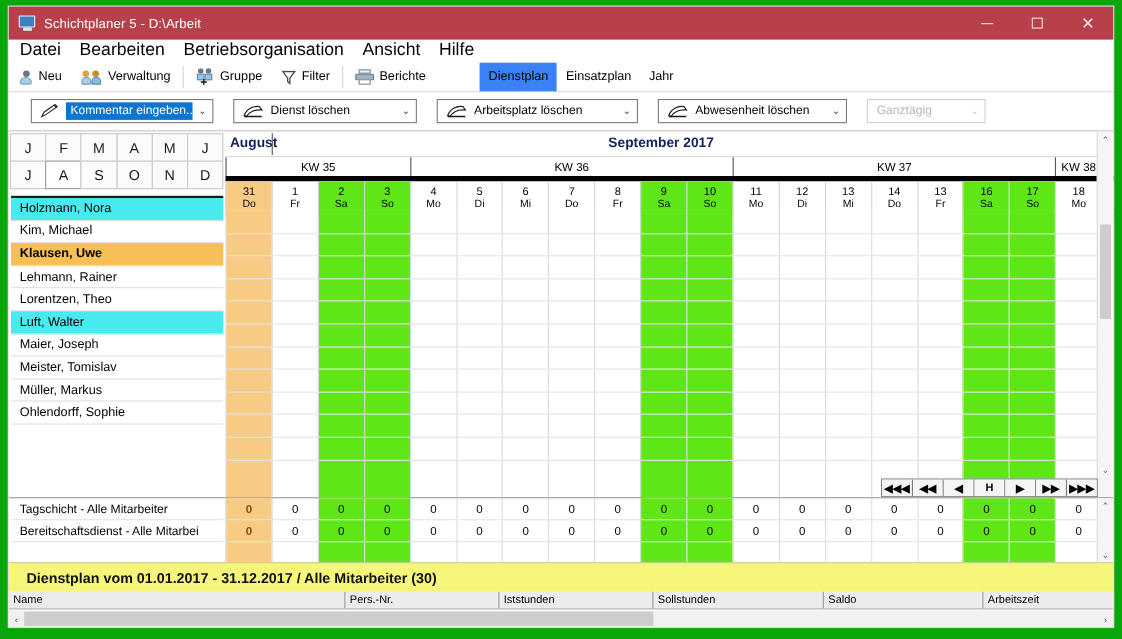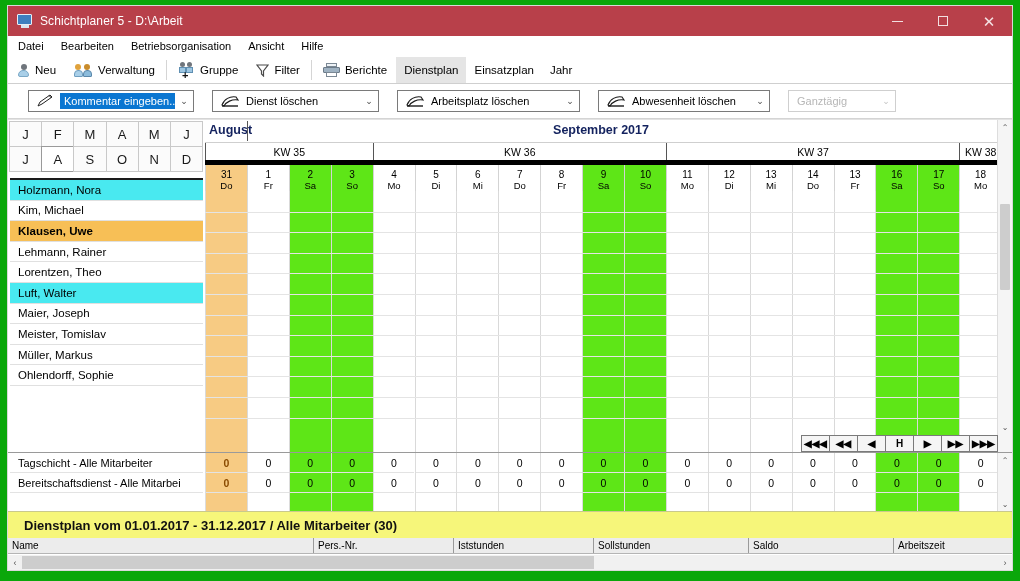--- a/index.html
+++ b/index.html
@@ -41,31 +41,31 @@
   }
   .win-btns div.close{font-size:15px;}
   .min-glyph{display:block;width:11px;height:1px;background:#f2dfe1;}
   .max-glyph{display:block;width:10px;height:10px;border:1px solid #f2dfe1;box-sizing:border-box;}
 
   
   .menubar{
     height:20px;background:#fff;display:flex;align-items:center;
     padding-left:10px;flex:0 0 auto;border-bottom:1px solid #fff;
   }
-  .menubar span{margin-right:17px;font-size:11px;color:#000;}
+  .menubar span{margin-right:17px;font-size:16px;color:#000;}
 
   
   .ribbon1{
     height:26px;background:#fff;display:flex;align-items:stretch;flex:0 0 auto;
     border-bottom:1px solid #cfcfcf;
   }
   .rb-item{display:flex;align-items:center;padding:0 9px;gap:5px;font-size:11.5px;white-space:nowrap;}
   .rb-sep{width:1px;background:#d5d5d5;margin:3px 2px;}
   .tabitem{display:flex;align-items:center;padding:0 8px;font-size:11.5px;}
-  .tabitem.active{background:#e5e5e5;}
+  .tabitem.active{background:#3b82f6;margin-left:40px;}
 
   
   .ico{display:inline-block;position:relative;flex:0 0 auto;}
   .ico-person{width:13px;height:15px;}
   .ico-person .head{position:absolute;left:4px;top:1px;width:6px;height:6px;border-radius:50%;background:#6f757c;}
   .ico-person .body{position:absolute;left:1px;top:7px;width:11px;height:7px;border-radius:5px 5px 2px 2px;background:#a9cfe8;border:1px solid #7aa8c6;box-sizing:border-box;}
   .ico-group{width:19px;height:15px;}
   .ico-group .h1{position:absolute;left:1px;top:1px;width:6px;height:6px;border-radius:50%;background:#e0a23c;}
   .ico-group .h2{position:absolute;left:10px;top:1px;width:6px;height:6px;border-radius:50%;background:#c98c2c;}
   .ico-group .b1{position:absolute;left:0px;top:7px;width:9px;height:7px;border-radius:4px 4px 1px 1px;background:#a9cfe8;border:1px solid #6f9ec0;box-sizing:border-box;}

